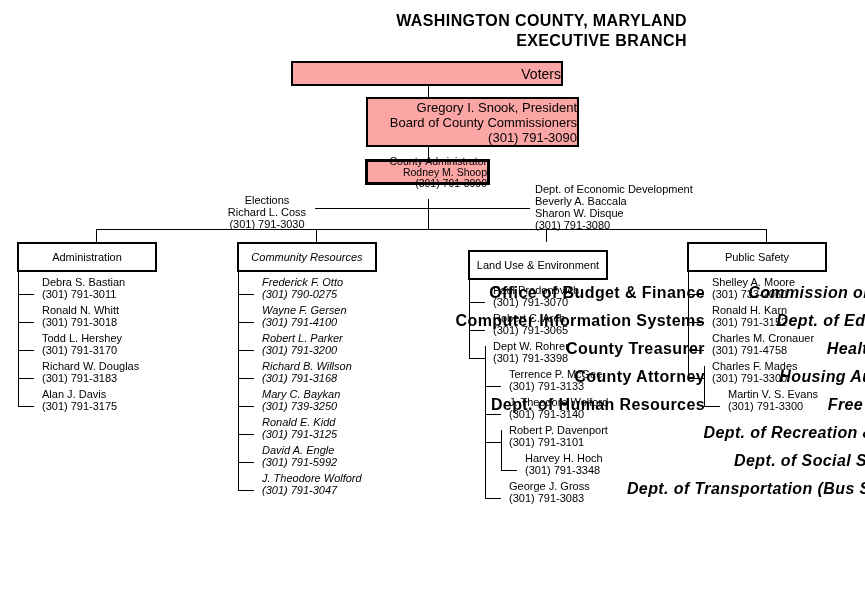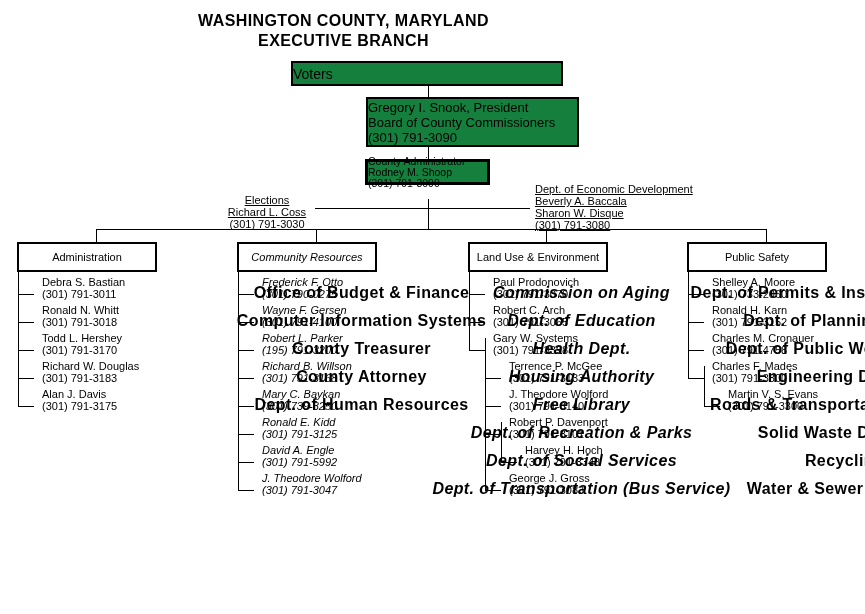--- a/index.html
+++ b/index.html
@@ -9,42 +9,42 @@
     height: 614px;
     background: #ffffff;
     color: #000000;
     font-family: "Liberation Sans", sans-serif;
     overflow: hidden;
   }
   .title {
     position: absolute;
     left: 0; top: 11px;
     width: 687px;
-    text-align: center;
+    text-align: right;
     font-weight: bold;
     font-size: 16px;
     line-height: 20px;
     letter-spacing: 0.4px;
   }
   .box {
     position: absolute;
-    background: #15803d;
+    background: #fca5a5;
     border: 2px solid #000000;
     box-sizing: border-box;
     display: flex;
     flex-direction: column;
-    align-items: flex-start;
+    align-items: flex-end;
     justify-content: center;
     text-align: center;
   }
   .voters-box   { left: 291px; top: 61px;  width: 272px; height: 25px; font-size: 14px; }
   .president-box{ left: 322px; top: 97px;  width: 213px; height: 50px; font-size: 13px; line-height: 15px; margin-left: 44px; }
   .admin-box    { left: 365px; top: 159px; width: 125px; height: 26px; border-width: 3px; font-size: 10.5px; line-height: 11px; }
   .vline, .hline { position: absolute; background: #000000; }
-  .side-block { position: absolute; font-size: 11px; line-height: 12px; text-decoration: underline; }
+  .side-block { position: absolute; font-size: 11px; line-height: 12px; }
   .elections-block { left: 217px; top: 194px; width: 100px; text-align: center; }
   .econdev-block   { left: 535px; top: 183px; text-align: left; }
   .dept { position: absolute; top: 242px; width: 158px; }
   .dept-header {
     position: relative;
     width: 140px; height: 30px;
     border: 2px solid #000000;
     box-sizing: border-box;
     background: #ffffff;
     display: flex;
@@ -178,21 +178,21 @@
           <div class="line phone">(301) 790-0275</div>
         </li>
         <li class="org-item">
           <div class="line title">Dept. of Education</div>
           <div class="line person">Wayne F. Gersen</div>
           <div class="line phone">(301) 791-4100</div>
         </li>
         <li class="org-item">
           <div class="line title">Health Dept.</div>
           <div class="line person">Robert L. Parker</div>
-          <div class="line phone">(195) 791-3200</div>
+          <div class="line phone">(301) 791-3200</div>
         </li>
         <li class="org-item">
           <div class="line title">Housing Authority</div>
           <div class="line person">Richard B. Willson</div>
           <div class="line phone">(301) 791-3168</div>
         </li>
         <li class="org-item">
           <div class="line title">Free Library</div>
           <div class="line person">Mary C. Baykan</div>
           <div class="line phone">(301) 739-3250</div>
@@ -208,38 +208,38 @@
           <div class="line phone">(301) 791-5992</div>
         </li>
         <li class="org-item">
           <div class="line title">Dept. of Transportation (Bus Service)</div>
           <div class="line person">J. Theodore Wolford</div>
           <div class="line phone">(301) 791-3047</div>
         </li>
       </ul>
   </div>
 
-  <div class="dept" style="left:468px;">
+  <div class="dept" style="left:468px;margin-top:8px;">
     <div class="dept-header">
       <span>Land Use &amp; Environment</span>
     </div>
     <ul class="org-list root">
         <li class="org-item">
           <div class="line title">Dept. of Permits &amp; Inspections</div>
           <div class="line person">Paul Prodonovich</div>
           <div class="line phone">(301) 791-3070</div>
         </li>
         <li class="org-item">
           <div class="line title">Dept. of Planning</div>
           <div class="line person">Robert C. Arch</div>
           <div class="line phone">(301) 791-3065</div>
         </li>
         <li class="org-item">
           <div class="line title">Dept. of Public Works</div>
-          <div class="line person">Gary W. Systems</div>
+          <div class="line person">Dept W. Rohrer</div>
           <div class="line phone">(301) 791-3398</div>
           <ul class="org-list sub">
             <li class="org-item">
               <div class="line title">Engineering Dept.</div>
               <div class="line person">Terrence P. McGee</div>
               <div class="line phone">(301) 791-3133</div>
             </li>
             <li class="org-item">
               <div class="line title">Roads &amp; Transportation Dept.</div>
               <div class="line person">J. Theodore Wolford</div>

